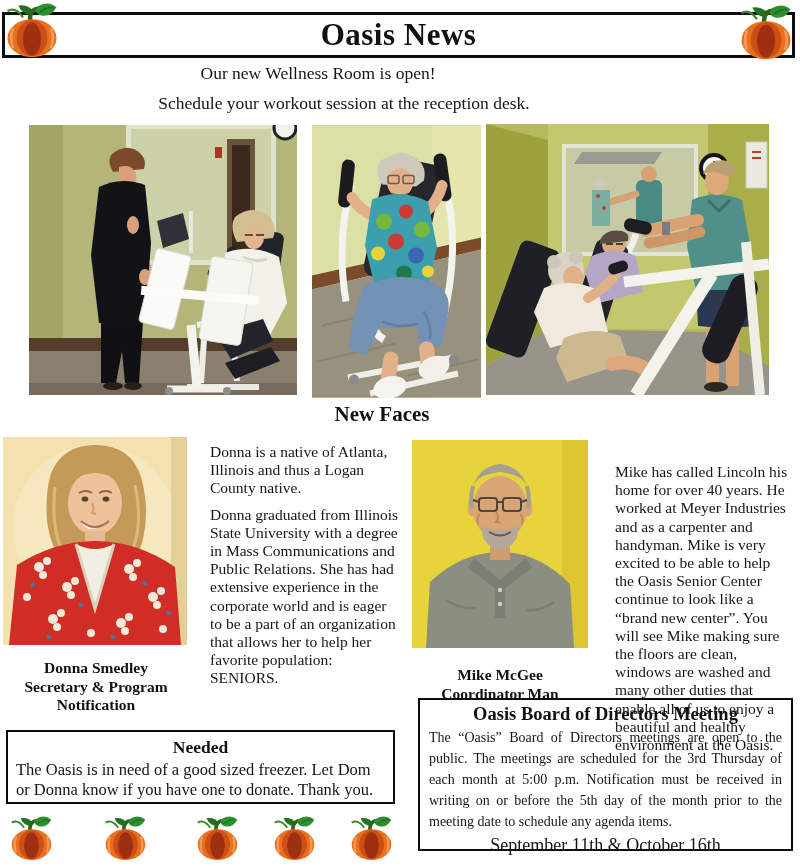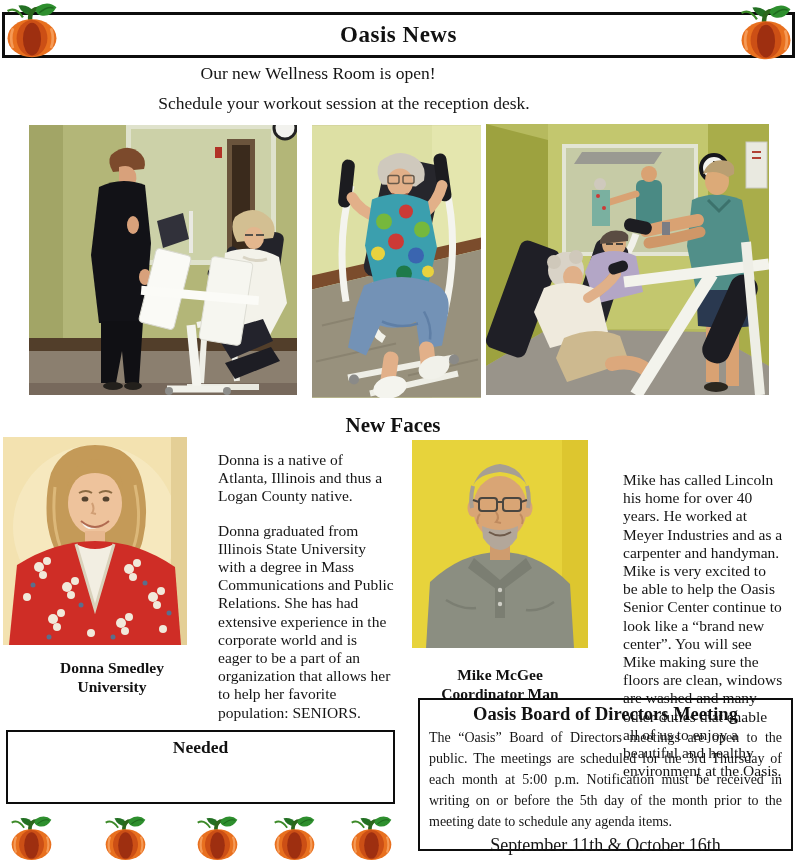--- a/index.html
+++ b/index.html
@@ -2,45 +2,45 @@
 <html><head>
 <meta charset="utf-8">
 <style>
   html,body{margin:0;padding:0;background:#ffffff;}
   .page{position:relative;width:800px;height:867px;background:#fff;overflow:hidden;
         font-family:"Liberation Serif", serif;color:#1a1a1a;}
   .abs{position:absolute;}
   
   .header-box{left:2px;top:12px;width:787px;height:40px;border:3px solid #0d0d0d;
               display:flex;align-items:center;justify-content:center;}
-  .header-box h1{margin:16px;font-size:23px;font-weight:bold;letter-spacing:.5px;color:#111;}
+  .header-box h1{margin:16px;font-size:31px;font-weight:bold;letter-spacing:.5px;color:#111;}
   .pk{position:absolute;display:block;}
   .pk svg{width:100%;height:100%;display:block;}
   .pk-tl{left:3px;top:1px;width:58px;height:58px;}
   .pk-tr{left:737px;top:3px;width:58px;height:58px;}
   .pk-b{top:812px;width:47px;height:52px;}
   .pk-b1{left:8px;} .pk-b2{left:102px;} .pk-b3{left:194px;} .pk-b4{left:271px;} .pk-b5{left:348px;}
   .intro{left:0;width:636px;text-align:center;font-size:17.5px;color:#151515;}
   .intro1{top:63px;} .intro2{top:93px;margin-left:26px;}
   
   .photo{overflow:hidden;background:#cccc99;}
   .photo svg{display:block;width:100%;height:100%;}
   .photo1{left:29px;top:125px;width:268px;height:270px;}
   .photo2{left:312px;top:125px;width:169px;height:273px;}
   .photo3{left:486px;top:124px;width:283px;height:271px;}
-  .new-faces{left:0;top:402px;width:764px;margin:11px;text-align:center;
+  .new-faces{left:0;top:402px;width:764px;margin:0;text-align:center;
              font-size:21px;font-weight:bold;color:#111;}
   .donna-photo{left:3px;top:437px;width:184px;height:208px;}
   .mike-photo{left:412px;top:440px;width:176px;height:208px;}
   .bio{font-size:15.5px;line-height:18.2px;color:#151515;}
-  .bio p{margin:16px;}
+  .bio p{margin:8px;}
   .donna-bio{left:202px;top:435px;width:208px;}
   .mike-bio{left:607px;top:455px;width:193px;}
   .caption{text-align:center;font-weight:bold;font-size:15.5px;line-height:18.5px;color:#111;}
-  .donna-cap{left:0;top:659px;width:192px;padding-left:16px;}
+  .donna-cap{left:0;top:659px;width:192px;}
   .mike-cap{left:406px;top:653px;width:188px;margin-top:13px;}
   
   .needed-box{left:6px;top:730px;width:385px;height:70px;border:2px solid #0d0d0d;}
   .needed-box h3{margin:5px 0 2px 0;text-align:center;font-size:17.5px;color:#111;}
   .needed-box p{margin:0;padding:0 8px;font-size:16.5px;line-height:19.5px;color:#151515;}
   .board-box{left:418px;top:698px;width:371px;height:149px;border:2px solid #0d0d0d;}
   .board-box h3{margin:4px 0 2px 0;text-align:center;font-size:18.5px;color:#111;}
   .board-box p.body{margin:0;padding:0 9px;font-size:14px;line-height:21px;
                     text-align:justify;color:#151515;}
   .board-box p.dates{margin:3px 0 0 0;text-align:center;font-size:18px;color:#151515;}
@@ -308,21 +308,22 @@
     </svg>
   </div>
 
   <div class="abs bio donna-bio">
     <p>Donna is a native of Atlanta, Illinois and thus a Logan County native.</p>
     <p>Donna graduated from Illinois State University with a degree in Mass Communications and Public Relations. She has had extensive experience in the corporate world and is eager to be a part of an organization that allows her to help her favorite population: SENIORS.</p>
   </div>
 
   <div class="abs caption donna-cap">
     <div>Donna Smedley</div>
-    <div>University</div>
+    <div>Secretary &amp; Program</div>
+    <div>Notification</div>
   </div>
 
   <div class="abs photo mike-photo">
     <svg viewBox="0 0 176 208">
       <rect width="176" height="208" fill="#e7d33b"></rect>
       <rect x="150" width="26" height="208" fill="#ddc62f"></rect>
       <g>
         <path d="M18 142 Q50 112 88 112 Q126 112 158 144 L162 208 L14 208 Z" fill="#8b8e81"></path>
         <path d="M62 118 L88 140 L114 118 L120 128 L88 152 L56 128 Z" fill="#7b7e72"></path>
         <rect x="83" y="140" width="10" height="38" fill="#7b7e72"></rect>
@@ -350,20 +351,21 @@
     <div>Mike McGee</div>
     <div>Coordinator Man</div>
   </div>
 
   <div class="abs bio mike-bio">
     <p>Mike has called Lincoln his home for over 40 years. He worked at Meyer Industries and as a carpenter and handyman. Mike is very excited to be able to help the Oasis Senior Center continue to look like a “brand new center”. You will see Mike making sure the floors are clean, windows are washed and many other duties that enable all of us to enjoy a beautiful and healthy environment at the Oasis.</p>
   </div>
 
   <div class="abs needed-box">
     <h3>Needed</h3>
+    <p>The Oasis is in need of a good sized freezer.  Let  Dom or Donna  know if you have one to donate.  Thank you.</p>
   </div>
 
   <div class="abs board-box">
     <h3>Oasis Board of  Directors Meeting</h3>
     <p class="body">The “Oasis” Board of Directors meetings are open to the public.  The meetings are scheduled for the 3rd Thursday of each month at 5:00 p.m.  Notification must be received in writing on or before the 5th day of the month prior to the meeting date to  schedule any agenda items.</p>
     <p class="dates">September 11th &amp; October 16th</p>
   </div>
 
   <span class="pk pk-b pk-b1">
       <svg viewBox="0 0 64 64">

